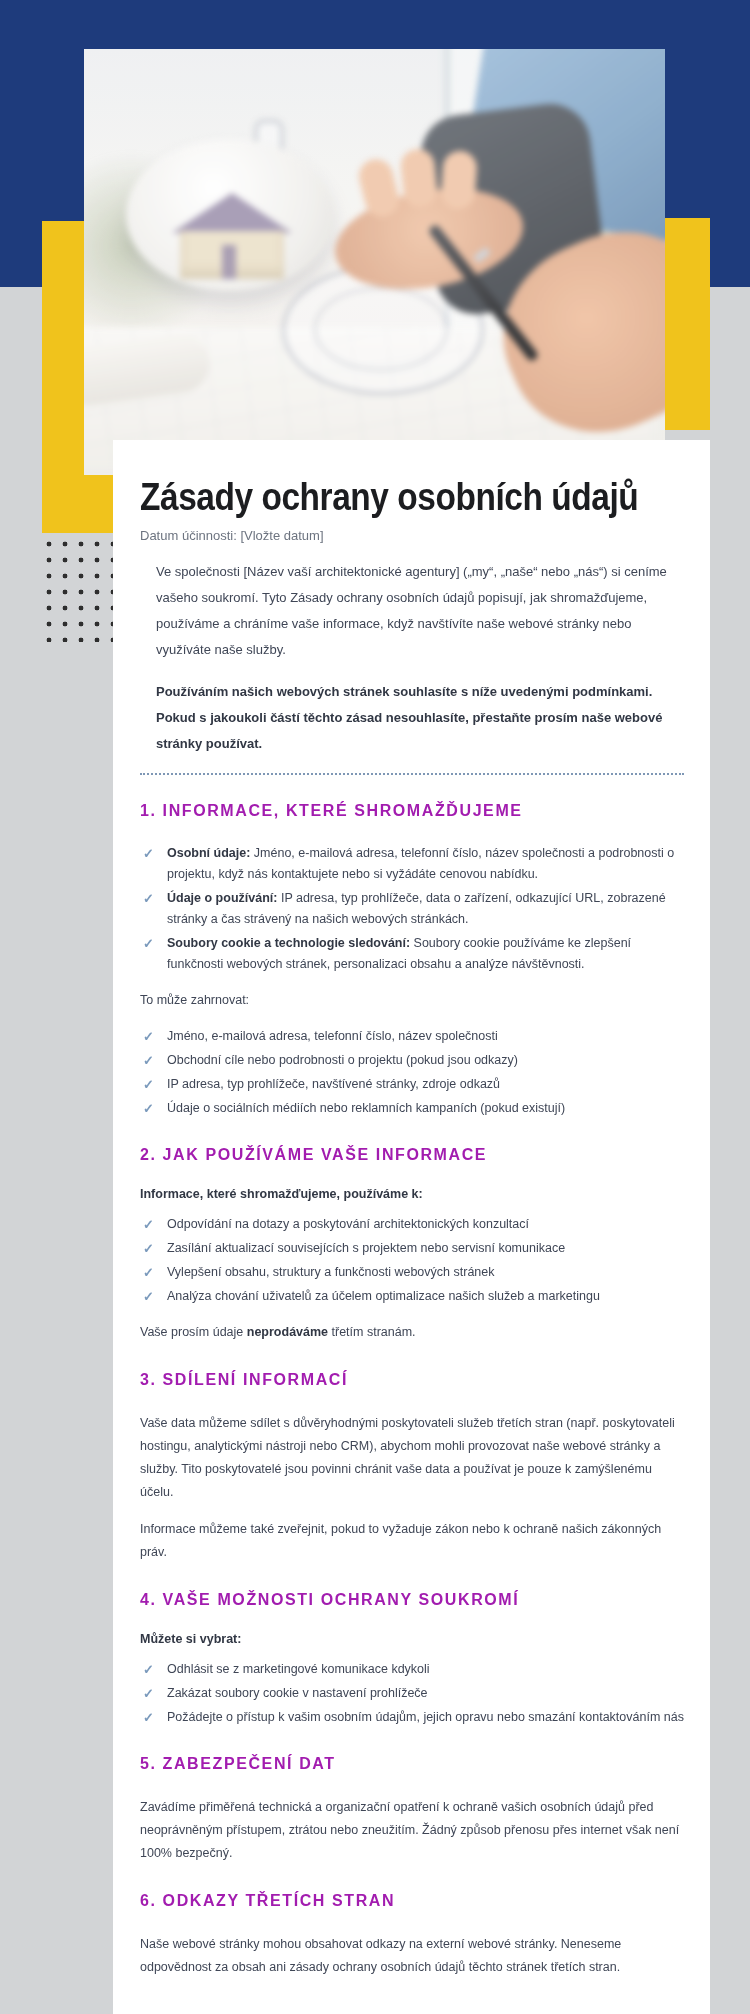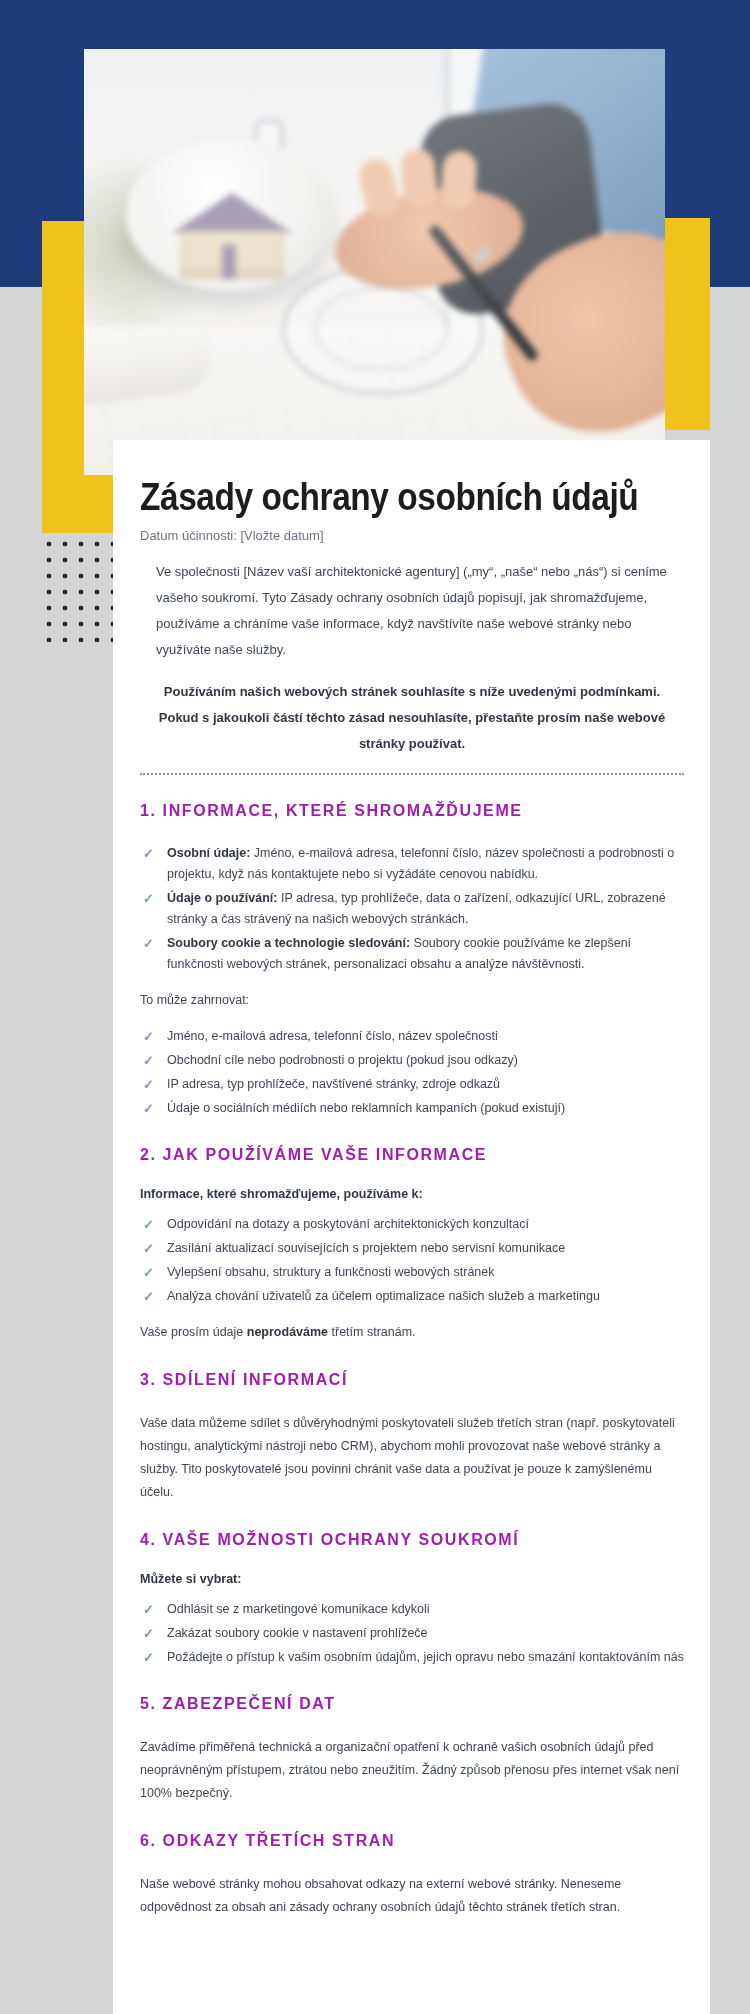--- a/index.html
+++ b/index.html
@@ -67,21 +67,21 @@
   .ph-pen-band { position:absolute; left:398px; top:210px; width:16px; height:8px; background:#c9ccd1; transform:rotate(-38deg); }
   .ph-wash { position:absolute; left:0; top:0; right:0; bottom:0; background:rgba(255,255,255,.16); }
   
   .card { position:absolute; left:113px; top:440px; width:597px; height:1928px; background:#ffffff; z-index:5;
     padding:36px 26px 28px 27px; box-sizing:border-box; overflow:hidden; }
   h1 { margin:0; font-size:38px; font-weight:700; color:#1c1d20; letter-spacing:-.5px; }
   h1 .t { display:inline-block; transform:scaleX(.88); transform-origin:0 50%; white-space:nowrap; }
   .subtitle { margin:9px 0 16px; font-size:13px; color:#6d7480; }
   .intro { margin-top:14px; }
   .intro p { margin:16px; font-size:13px; line-height:26px; color:#3f4656; }
-  .intro p.strong { font-weight:700; color:#313744;text-align:center; }
+  .intro p.strong { font-weight:700; color:#313744; }
   .divider { border:0; border-top:2px dotted #7e97b5; margin:12px 0 0; }
   h2 { font-size:16px; font-weight:700; color:#a21caf; letter-spacing:1.6px; margin:27px 0 23px; }
   .lead { font-size:12.5px; font-weight:700; color:#313744; margin:0 0 13px; }
   ul.checks { list-style:none; margin:0 0 14px; padding:0; }
   ul.checks li { position:relative; padding-left:27px; font-size:12.5px; line-height:21px; color:#3f4656; margin:0 0 3px; }
   .check { position:absolute; left:3px; top:0; color:#7b9abc; font-weight:700; font-size:13px; }
   .blabel { font-weight:700; color:#313744; }
   p.body { font-size:12.5px; line-height:23px; color:#3f4656; margin:0 0 14px; }
   p.body .b { font-weight:700; color:#313744; }
 </style>
@@ -156,20 +156,21 @@
       <li><span class="check">✓</span><span>Zasílání aktualizací souvisejících s projektem nebo servisní komunikace</span></li>
       <li><span class="check">✓</span><span>Vylepšení obsahu, struktury a funkčnosti webových stránek</span></li>
       <li><span class="check">✓</span><span>Analýza chování uživatelů za účelem optimalizace našich služeb a marketingu</span></li>
     </ul>
     <p class="body"><span>Vaše prosím údaje </span><span class="b">neprodáváme</span><span> třetím stranám.</span></p>
   </div>
 
   <div>
     <h2>3. SDÍLENÍ INFORMACÍ</h2>
     <p class="body">Vaše data můžeme sdílet s důvěryhodnými poskytovateli služeb třetích stran (např. poskytovateli hostingu, analytickými nástroji nebo CRM), abychom mohli provozovat naše webové stránky a služby. Tito poskytovatelé jsou povinni chránit vaše data a používat je pouze k zamýšlenému účelu.</p>
+    <p class="body">Informace můžeme také zveřejnit, pokud to vyžaduje zákon nebo k ochraně našich zákonných práv.</p>
   </div>
 
   <div>
     <h2>4. VAŠE MOŽNOSTI OCHRANY SOUKROMÍ</h2>
     <p class="lead">Můžete si vybrat:</p>
     <ul class="checks">
       <li><span class="check">✓</span><span>Odhlásit se z marketingové komunikace kdykoli</span></li>
       <li><span class="check">✓</span><span>Zakázat soubory cookie v nastavení prohlížeče</span></li>
       <li><span class="check">✓</span><span>Požádejte o přístup k vašim osobním údajům, jejich opravu nebo smazání kontaktováním nás</span></li>
     </ul>

